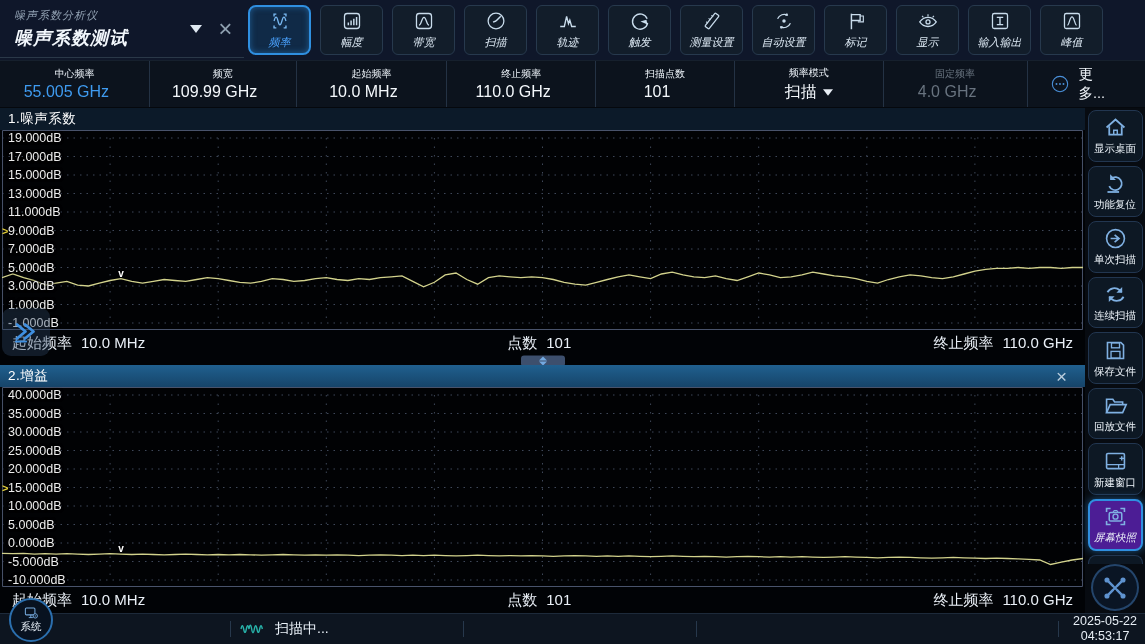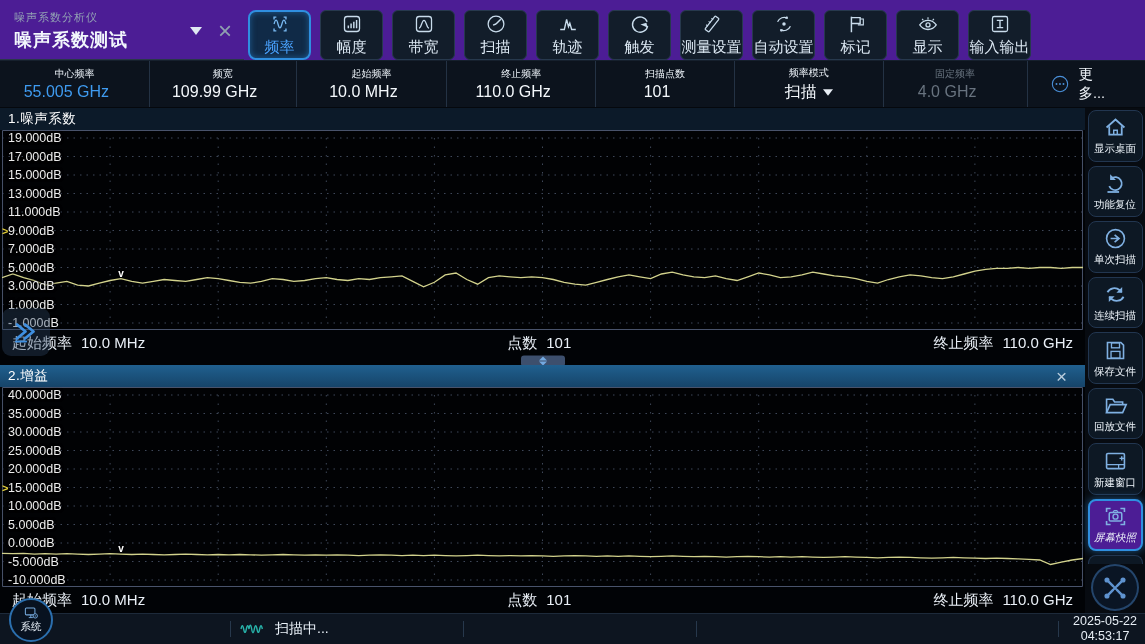--- a/index.html
+++ b/index.html
@@ -1,33 +1,33 @@
 <!DOCTYPE html>
 <html><head>
 <meta charset="utf-8">
 <style>
   * { margin:0; padding:0; box-sizing:border-box; }
   html,body { background:#000; }
   body { font-family:"Liberation Sans", sans-serif; }
   .app { position:relative; width:1145px; height:644px; background:#02050a; color:#e8eef5; overflow:hidden; display:flex; flex-direction:column; }
 
   
-  .topbar { height:60px; background:#4c1d95; display:flex; align-items:flex-end; flex:0 0 auto; }
+  .topbar { height:60px; background:#0f172a; display:flex; align-items:center; flex:0 0 auto;font-style:italic; }
   .title-wrap { width:244px; flex:0 0 auto; display:flex; align-items:center; padding:6px 0 8px 14px; border-bottom:1px solid #2a3848; height:56px; margin-top:0; }
   .title-texts { flex:1; }
   .title-small { font-size:11px; color:#93a3b4; letter-spacing:1px; }
   .title-main { font-size:18px; font-weight:bold; color:#f2f7fc; margin-top:3px; letter-spacing:1px; }
   .caret { color:#dfe9f2; margin:0 10px 0 2px; display:inline-flex; width:12px; }
   .caret svg { width:12px; height:8px; }
   .close-x { color:#8fa0b0; font-size:24px; font-weight:300; padding:0 12px 0 6px; cursor:default; line-height:1; }
   .tb-buttons { display:flex; gap:9px; align-items:center; padding-left:4px; }
   .tb-btn { width:63px; height:50px; background:#121d2a; border:1px solid #27394d; border-radius:6px; display:flex; flex-direction:column; align-items:center; justify-content:center; gap:3px; color:#c9dcec; }
   .tb-btn .tb-icon { width:22px; height:22px; display:block; }
   .tb-btn .tb-icon svg { width:22px; height:22px; display:block; }
-  .tb-btn .tb-label { font-size:15px; color:#dce8f3; white-space:nowrap; }
+  .tb-btn .tb-label { font-size:11px; color:#dce8f3; white-space:nowrap; }
   .tb-btn.active { border:2px solid #2f8fe0; background:#102a47; border-radius:8px; box-shadow:0 0 6px rgba(47,143,224,.5) inset; }
   .tb-btn.active .tb-icon { color:#79b9f2; }
   .tb-btn.active .tb-label { color:#4aa3ff; }
 
   
   .parambar { height:48px; background:#0c131d; border-top:1px solid #16202d; border-bottom:1px solid #05080d; display:flex; align-items:stretch; flex:0 0 auto; }
   .param-field { display:flex; flex-direction:column; align-items:center; justify-content:center; gap:2px; border-left:1px solid #243244; padding:2px 4px; }
   .param-field:first-child { border-left:none; }
   .param-label { font-size:10px; color:#eef4fa; }
   .param-value { font-size:16px; color:#f4f8fc; display:flex; align-items:center; gap:6px; }
@@ -196,20 +196,29 @@
     <span class="tb-label">显示</span>
   </div>
         <div class="tb-btn">
     <span class="tb-icon">
             <svg viewBox="0 0 24 24">
               <rect x="3.8" y="3.8" width="16.4" height="16.4" rx="2" fill="none" stroke="currentColor" stroke-width="1.4"></rect>
               <path d="M8.5 8h7M12 8v8M8.5 16h7" stroke="currentColor" stroke-width="1.5" fill="none"></path>
             </svg>
           </span>
     <span class="tb-label">输入输出</span>
+  </div>
+        <div class="tb-btn">
+    <span class="tb-icon">
+            <svg viewBox="0 0 24 24">
+              <rect x="3.8" y="3.8" width="16.4" height="16.4" rx="2" fill="none" stroke="currentColor" stroke-width="1.4"></rect>
+              <path d="M7 16.5c2 0 2.5-9 5-9s3 9 5 9" fill="none" stroke="currentColor" stroke-width="1.4"></path>
+            </svg>
+          </span>
+    <span class="tb-label">峰值</span>
   </div>
       </div>
   </div>
 
   <div class="parambar" id="paramBar">
       <div class="param-field" style="width: 150px;">
     <div class="param-label">中心频率</div>
     <div class="param-value" style="color: rgb(63, 155, 240);">
       <span class="pv-text">55.005 GHz</span>
       <span class="pv-caret" hidden=""></span>

